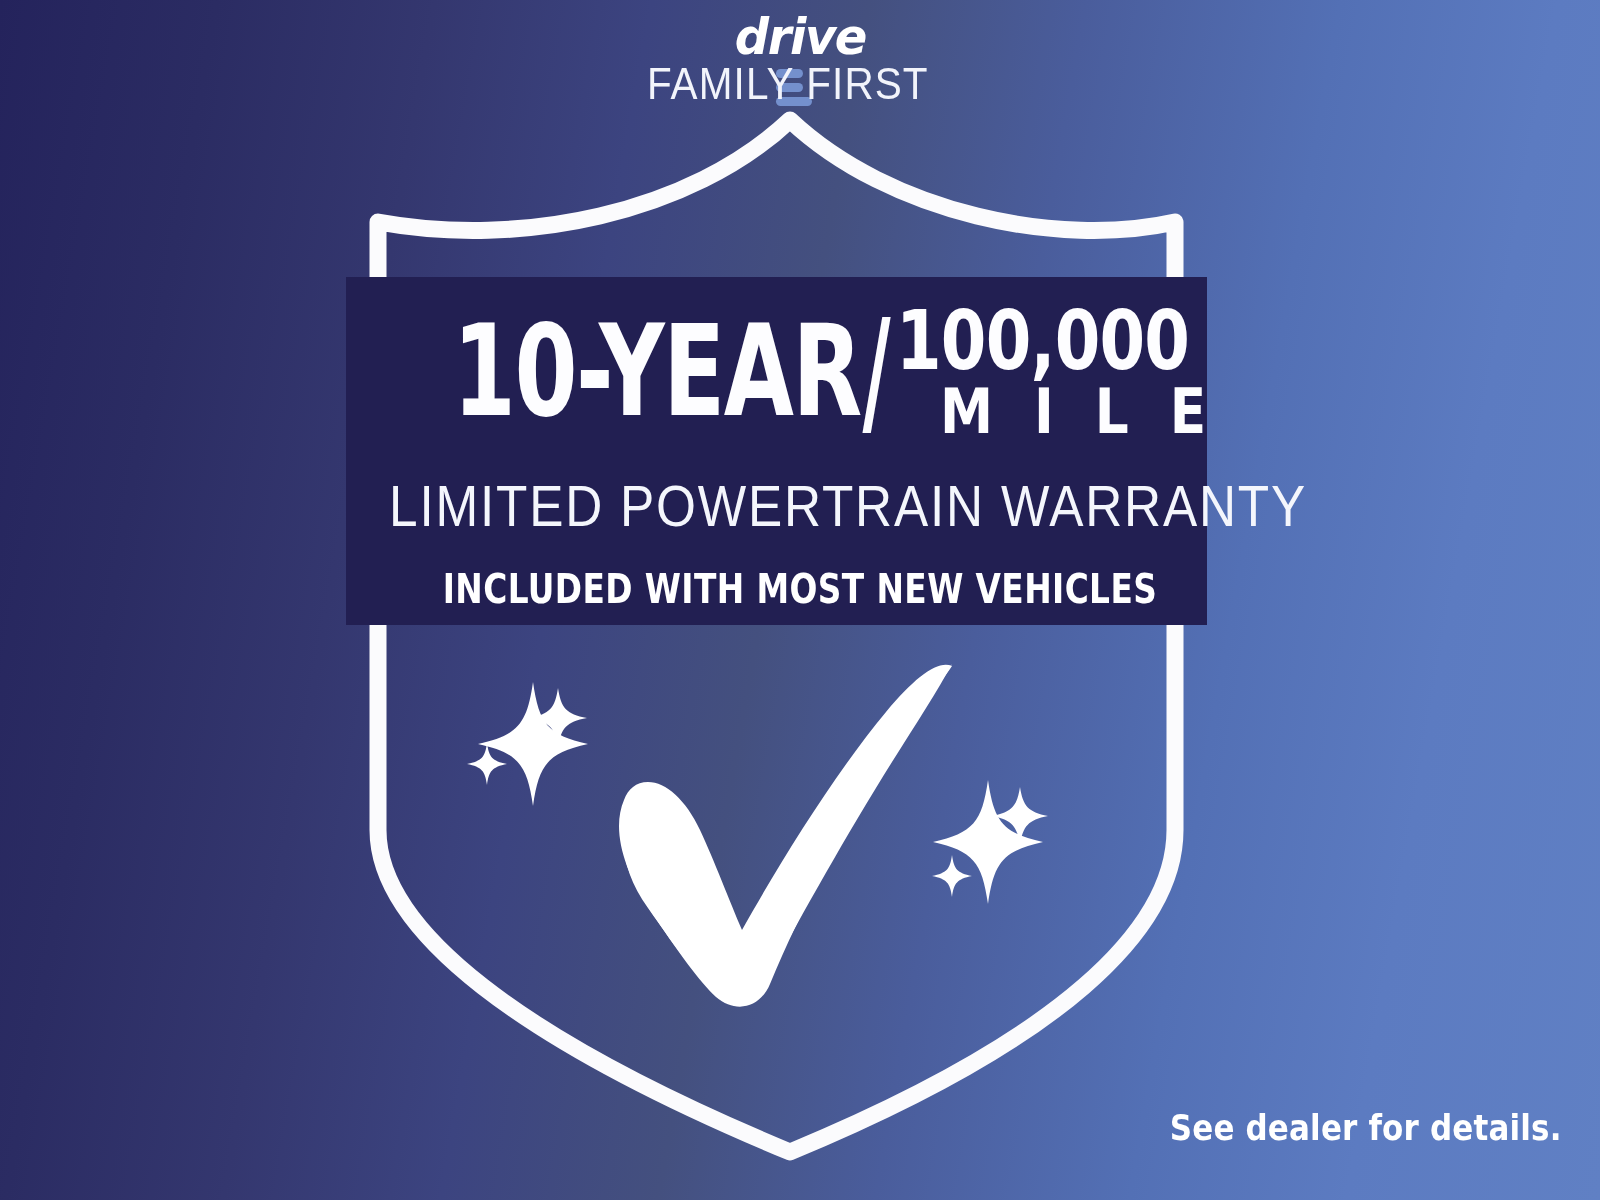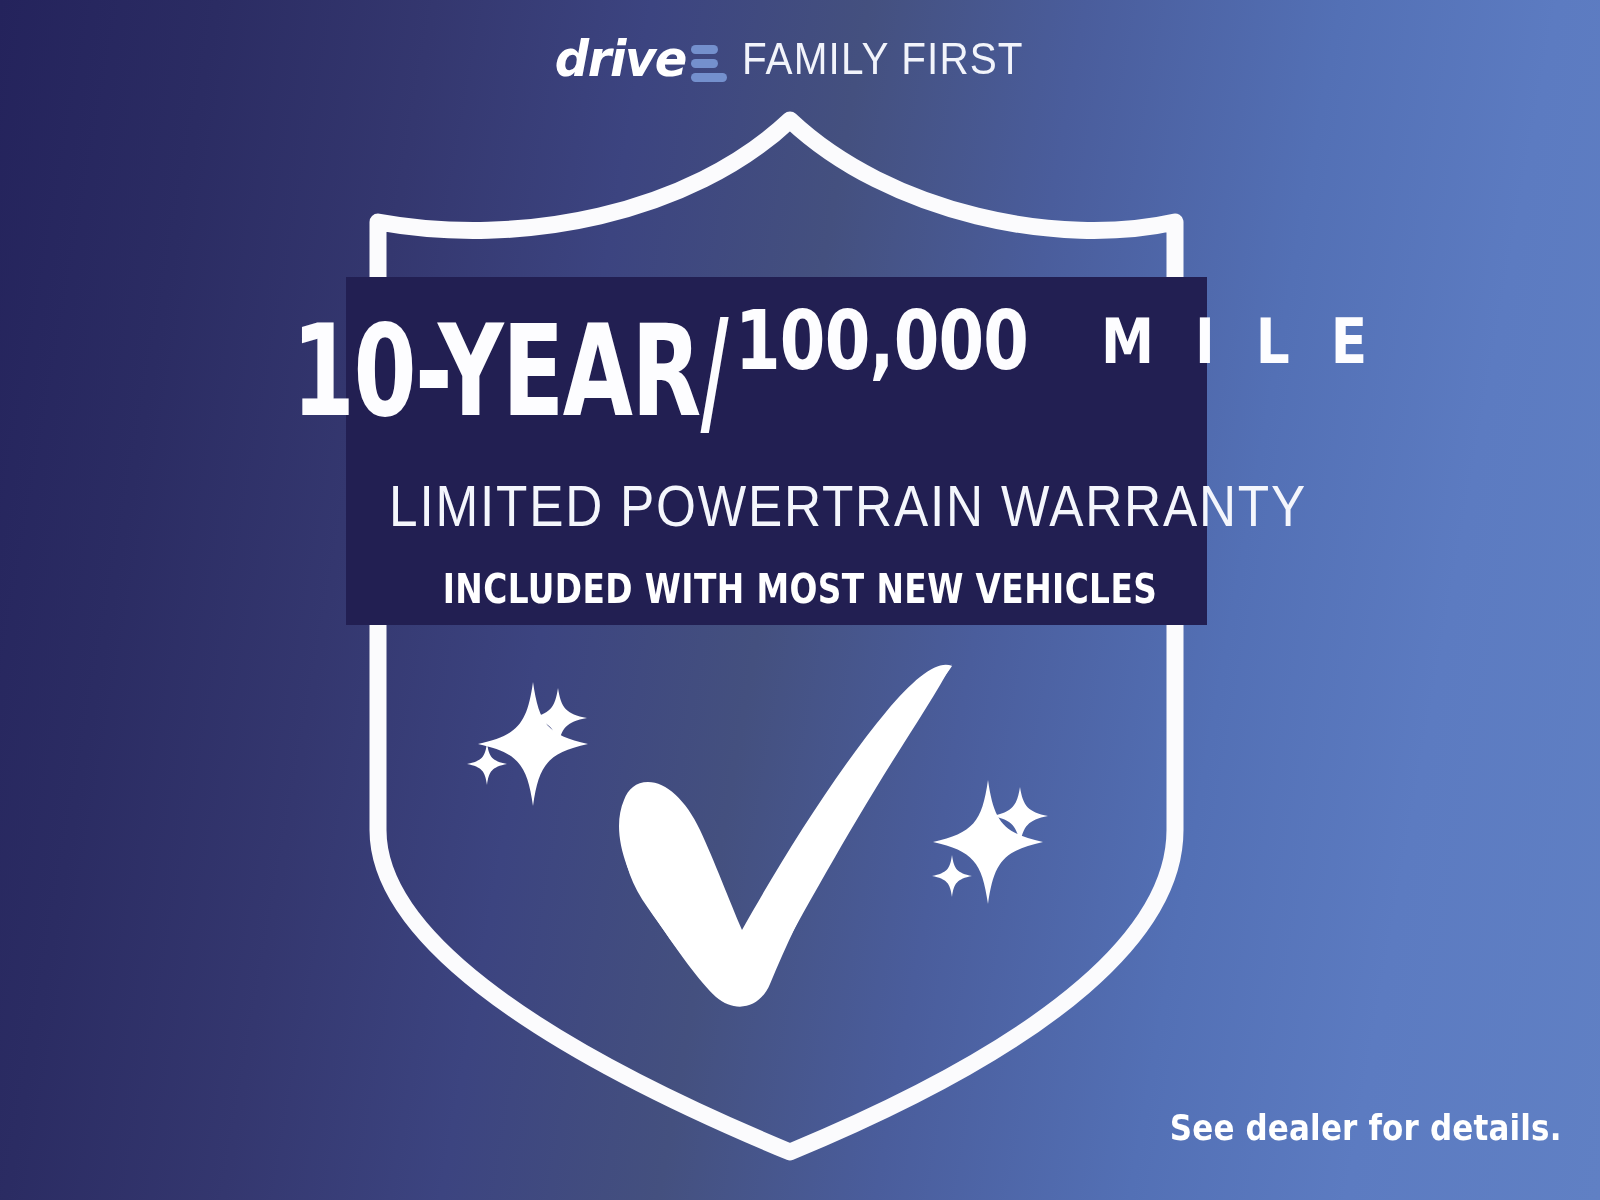--- a/index.html
+++ b/index.html
@@ -30,20 +30,21 @@
   #brand {
     position: absolute;
     top: 28px;
     left: 0;
     width: 1600px;
     display: flex;
     align-items: center;
     justify-content: center;
     gap: 0px;
     height: 62px;
+    flex-direction: column;
   }
   #brand-word {
     font-family: "DejaVu Sans", sans-serif;
     font-style: italic;
     font-weight: 700;
     font-size: 50px;
     letter-spacing: -1.5px;
     color: #ffffff;
     line-height: 1;
     transform: scaleX(0.96);
@@ -119,22 +120,22 @@
     font-family: "DejaVu Sans", sans-serif;
     font-weight: 700;
     font-size: 140px;
     line-height: 150px;
     color: #fdfdff;
     transform: scaleX(0.55);
     margin: 0 -6px 0 -10px;
   }
   .hl-right {
     display: flex;
-    flex-direction: row;
-    align-items: center;
+    flex-direction: column;
+    align-items: flex-end;
     padding-top: 6px;
   }
   .hl-miles {
     font-family: "DejaVu Sans", sans-serif;
     font-weight: 700;
     font-size: 82px;
     line-height: 76px;
     color: #fdfdff;
     letter-spacing: -1px;
     transform: scaleX(0.80);

